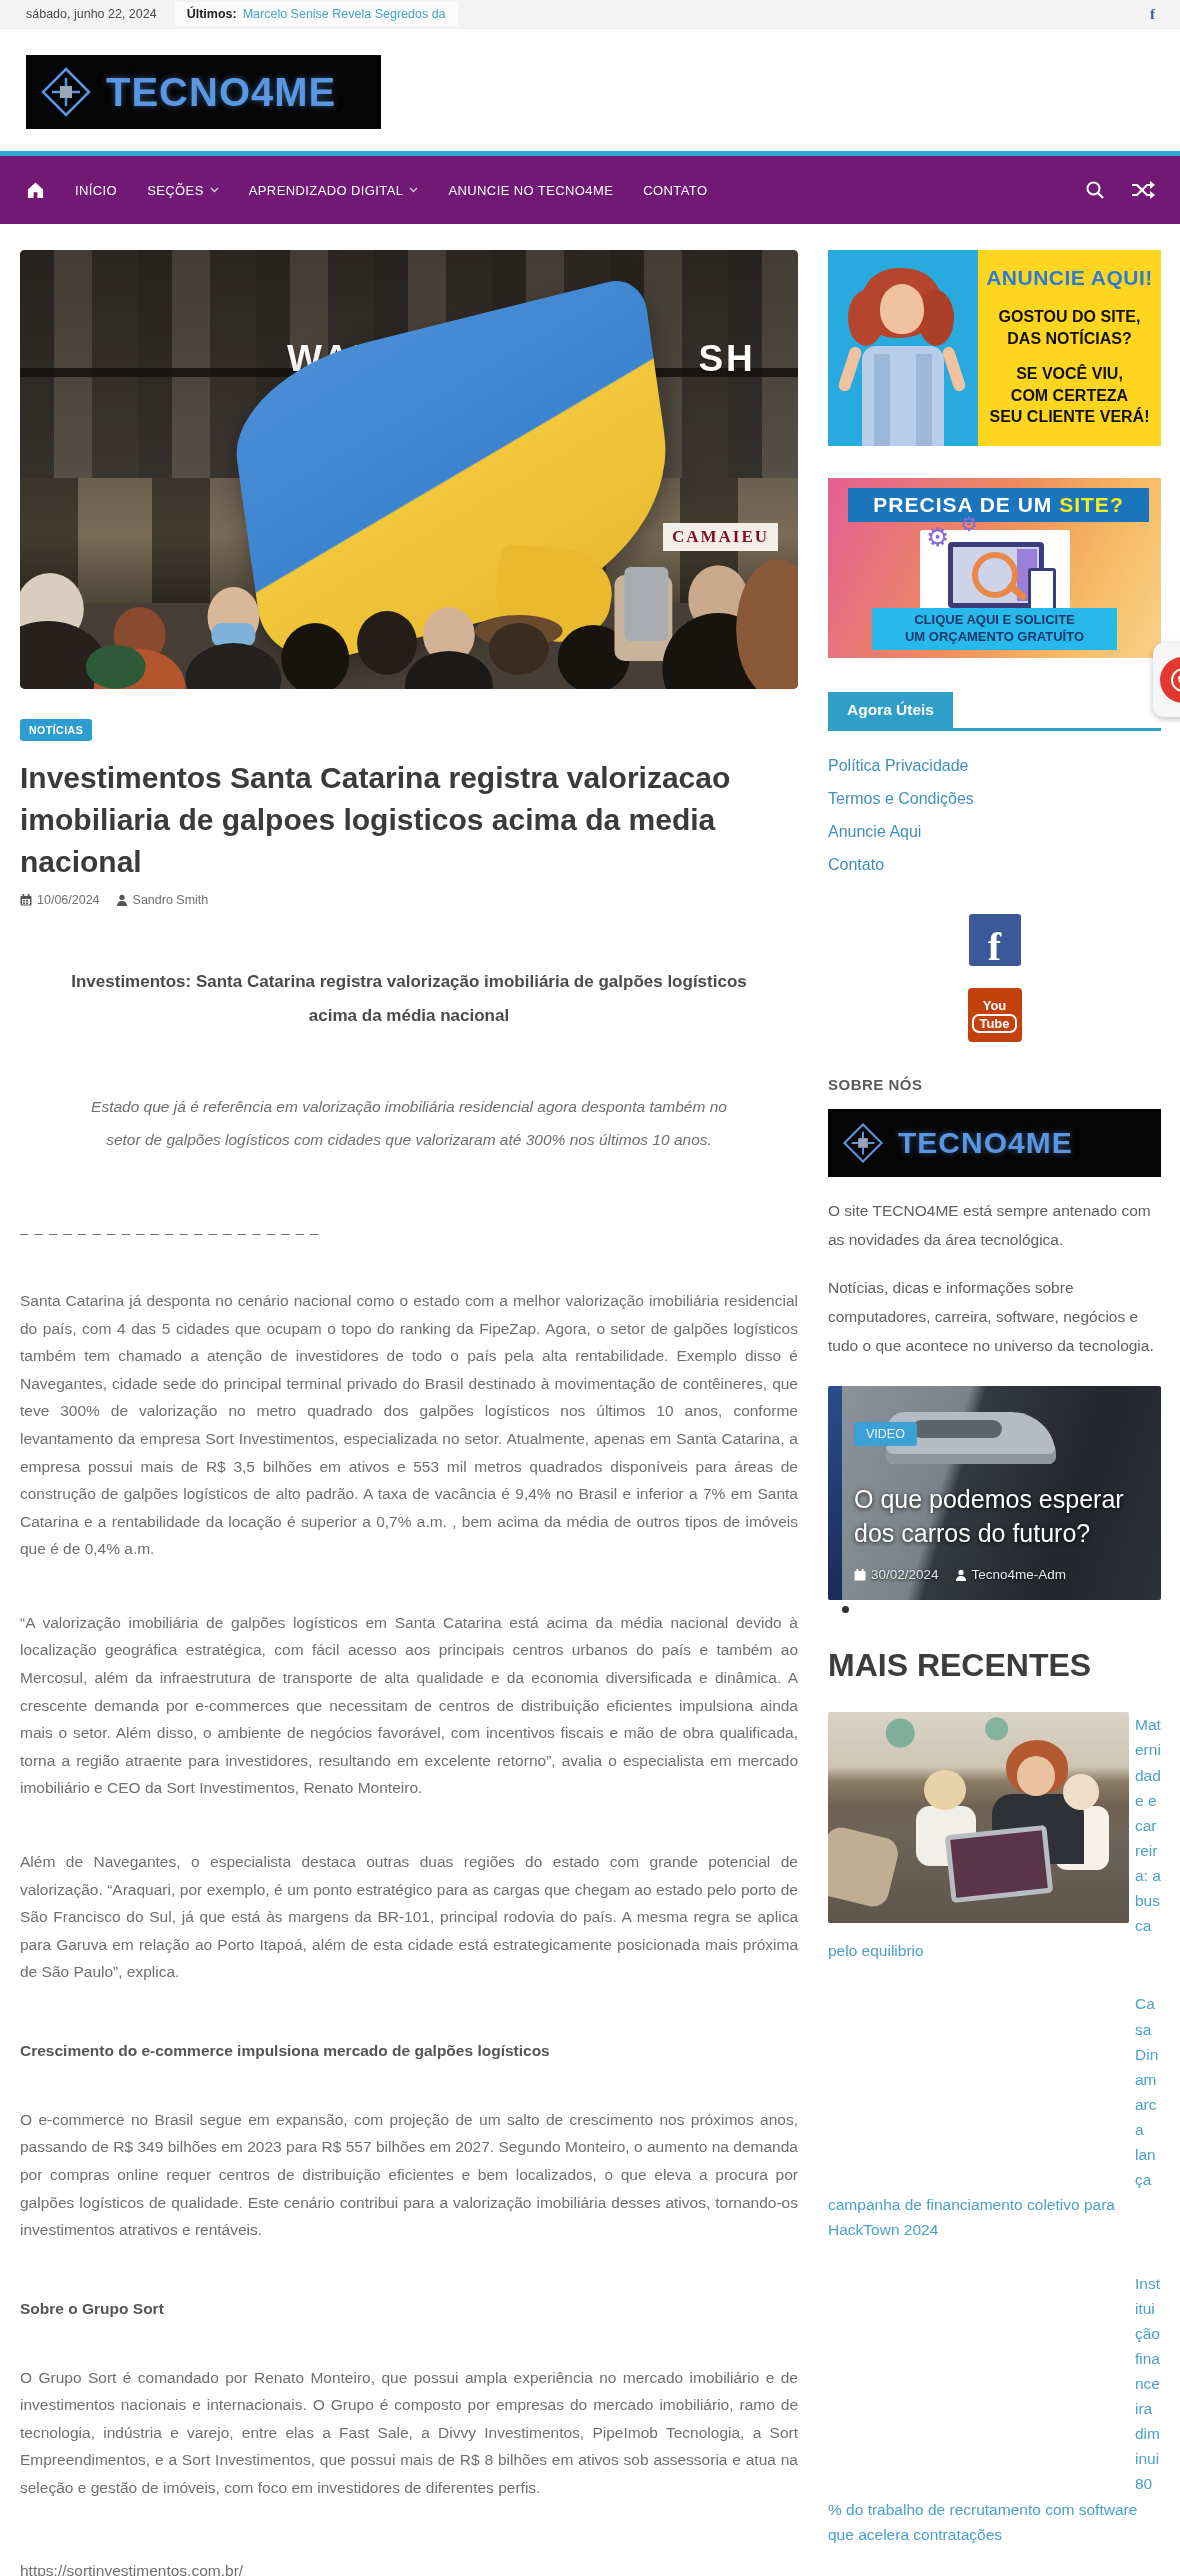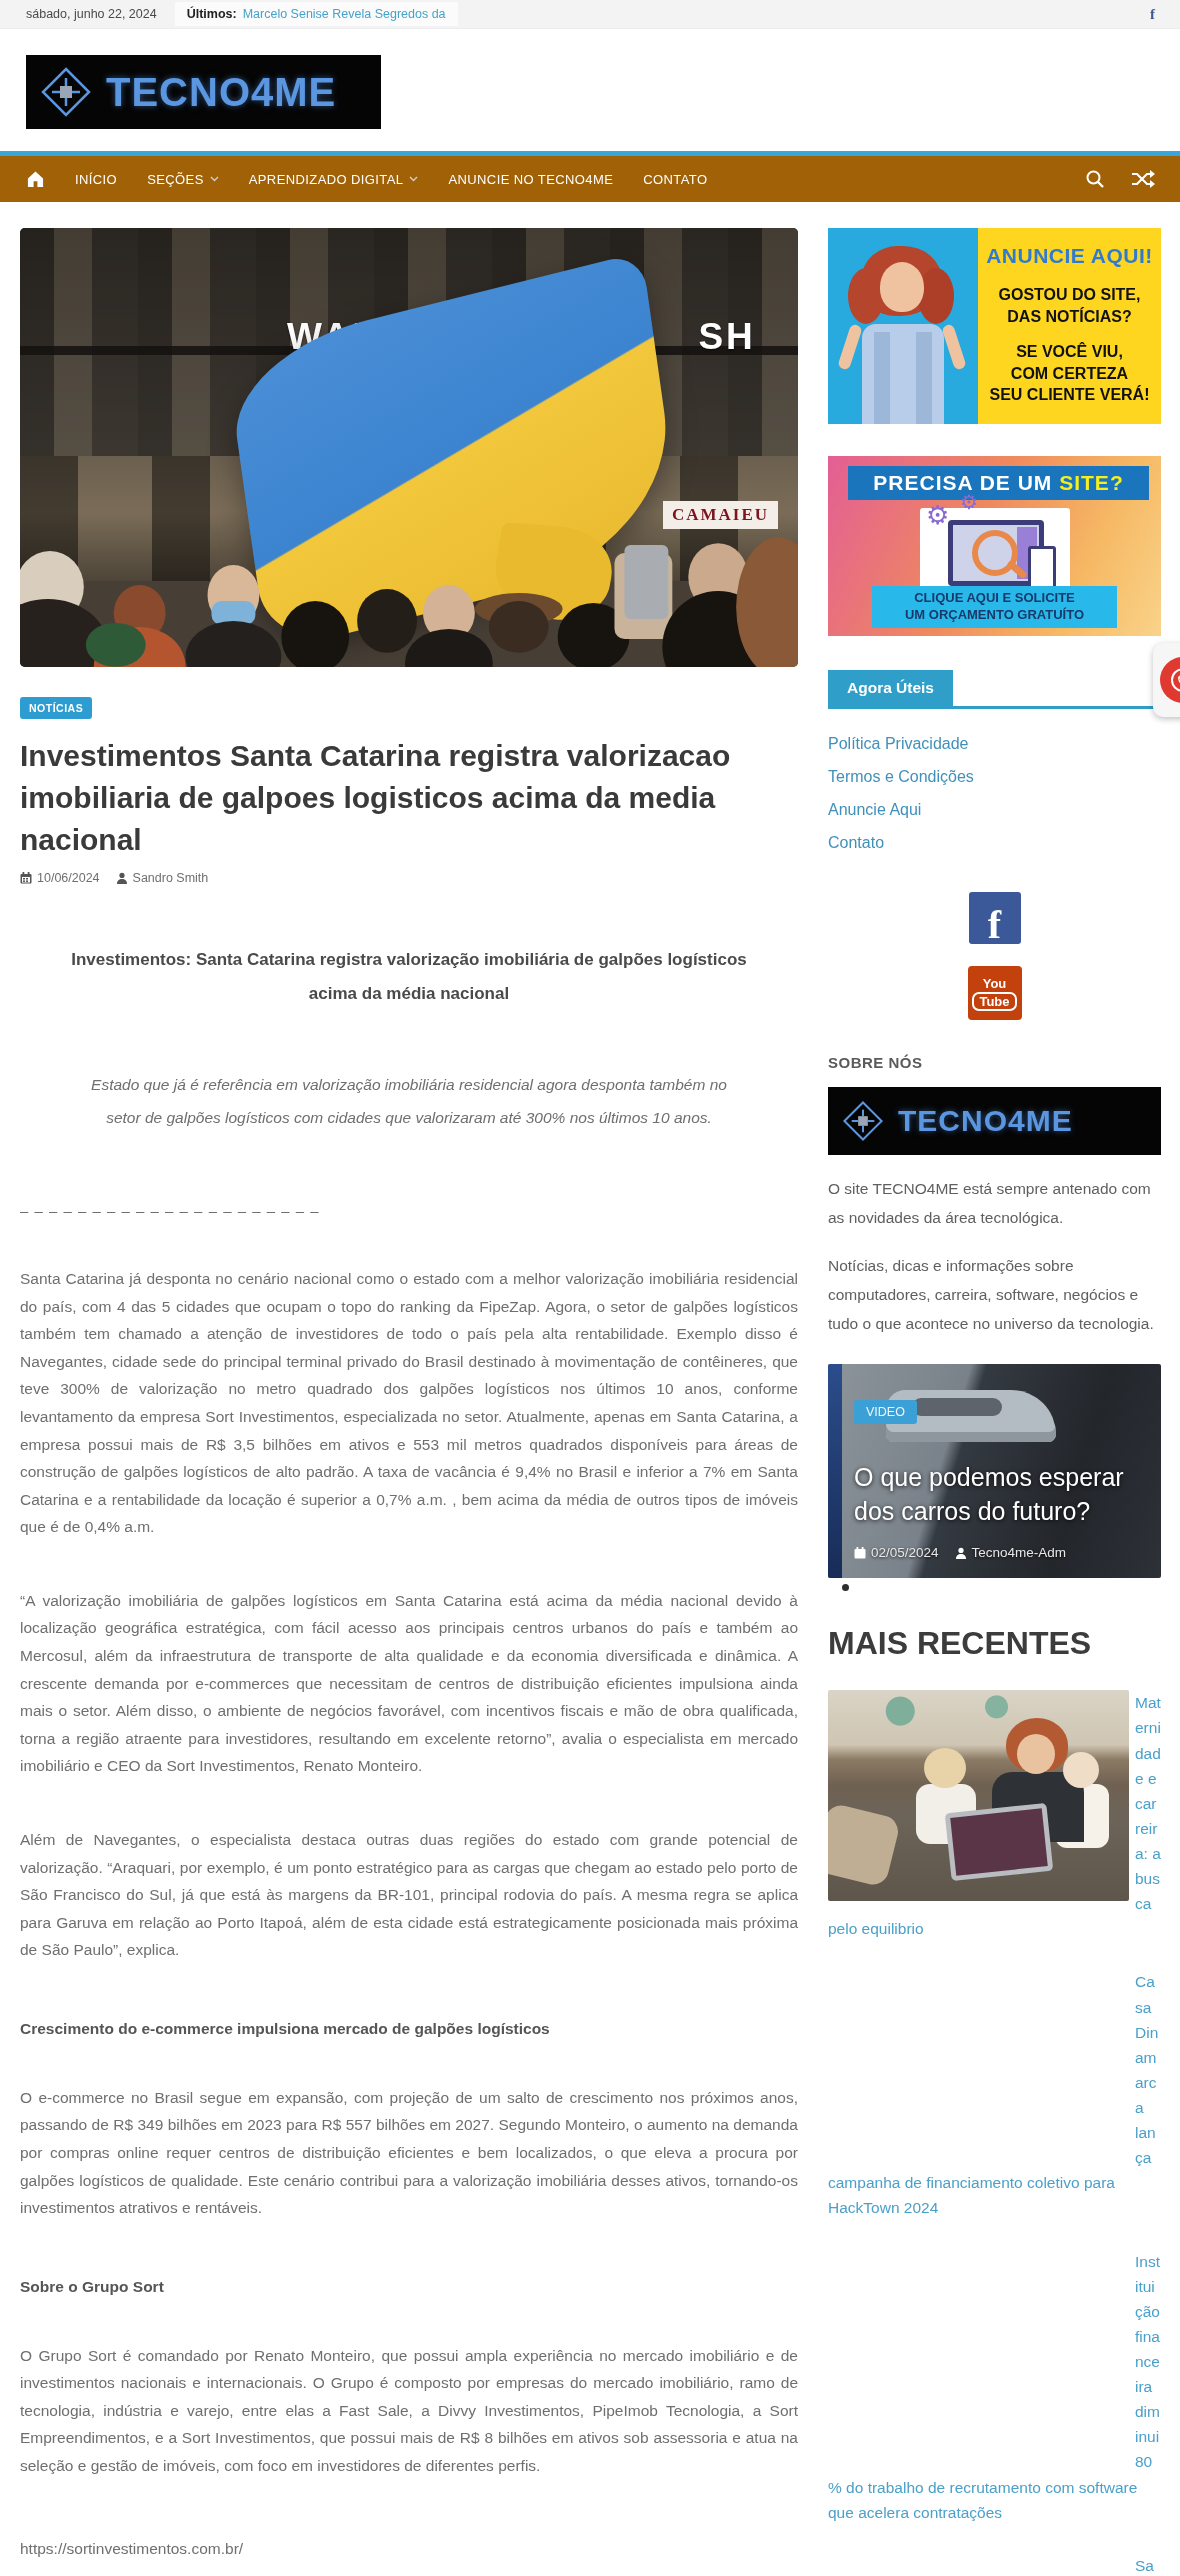--- a/index.html
+++ b/index.html
@@ -15,21 +15,21 @@
   .ticker .lbl{font-weight:bold;color:#222;}
   .ticker a{color:#45a3c9;text-decoration:none;}
   .topbar .fb-top{margin-left:auto;color:#3a5a96;font-weight:bold;font-size:15px;cursor:pointer;font-family:"Liberation Serif",serif;}
   
   .header{background:#fff;padding:26px 26px 22px;}
   .logo-box{width:355px;height:74px;background:#050505;display:flex;align-items:center;gap:14px;padding-left:14px;box-sizing:border-box;cursor:pointer;}
   .logo-text{color:#5b96e0;font-weight:bold;font-size:40px;letter-spacing:1px;text-shadow:0 0 6px rgba(80,140,220,.55);}
   .logo-box.small{width:333px;height:68px;}
   .logo-box.small .logo-text{font-size:30px;}
   
-  .navbar{background:#a16207;border-top:5px solid #35a7da;height:44px;display:flex;align-items:center;padding:1px 26px;gap:30px;}
+  .navbar{background:#701a75;border-top:5px solid #35a7da;height:44px;display:flex;align-items:center;padding:12px 26px;gap:30px;}
   .navbar .nav-item{color:#fff;font-size:13px;letter-spacing:0.4px;display:flex;align-items:center;gap:6px;cursor:pointer;text-transform:uppercase;}
   .navbar .icons{margin-left:auto;display:flex;gap:26px;align-items:center;}
   .navbar svg{display:block;}
   
   .main-wrap{display:flex;padding:26px 20px 0;gap:30px;}
   .col-main{width:778px;flex:none;}
   .col-side{width:333px;flex:none;}
   
   .hero{position:relative;width:778px;height:439px;border-radius:5px;overflow:hidden;background:#473f36;}
   .hero .windows{position:absolute;top:0;left:0;right:0;height:52%;
@@ -393,21 +393,21 @@
       <div class="strip"></div>
       <span class="vbadge">VIDEO</span>
       <div class="vtitle">O que podemos esperar dos carros do futuro?</div>
       <div class="vmeta">
         <span class="m">
           <svg width="12" height="12" viewBox="0 0 12 12">
             <rect x="0.5" y="2" width="11" height="9.5" rx="1" fill="#fff"></rect>
             <rect x="2.5" y="0" width="1.8" height="3" fill="#fff"></rect>
             <rect x="7.7" y="0" width="1.8" height="3" fill="#fff"></rect>
           </svg>
-          <span>02/05/2024</span>
+          <span>30/02/2024</span>
         </span>
         <span class="m">
           <svg width="12" height="12" viewBox="0 0 12 12">
             <circle cx="6" cy="3.4" r="2.6" fill="#fff"></circle>
             <path d="M1 12 C1 8.5 3 7 6 7 C9 7 11 8.5 11 12 Z" fill="#fff"></path>
           </svg>
           <span>Tecno4me-Adm</span>
         </span>
       </div>
     </div>

